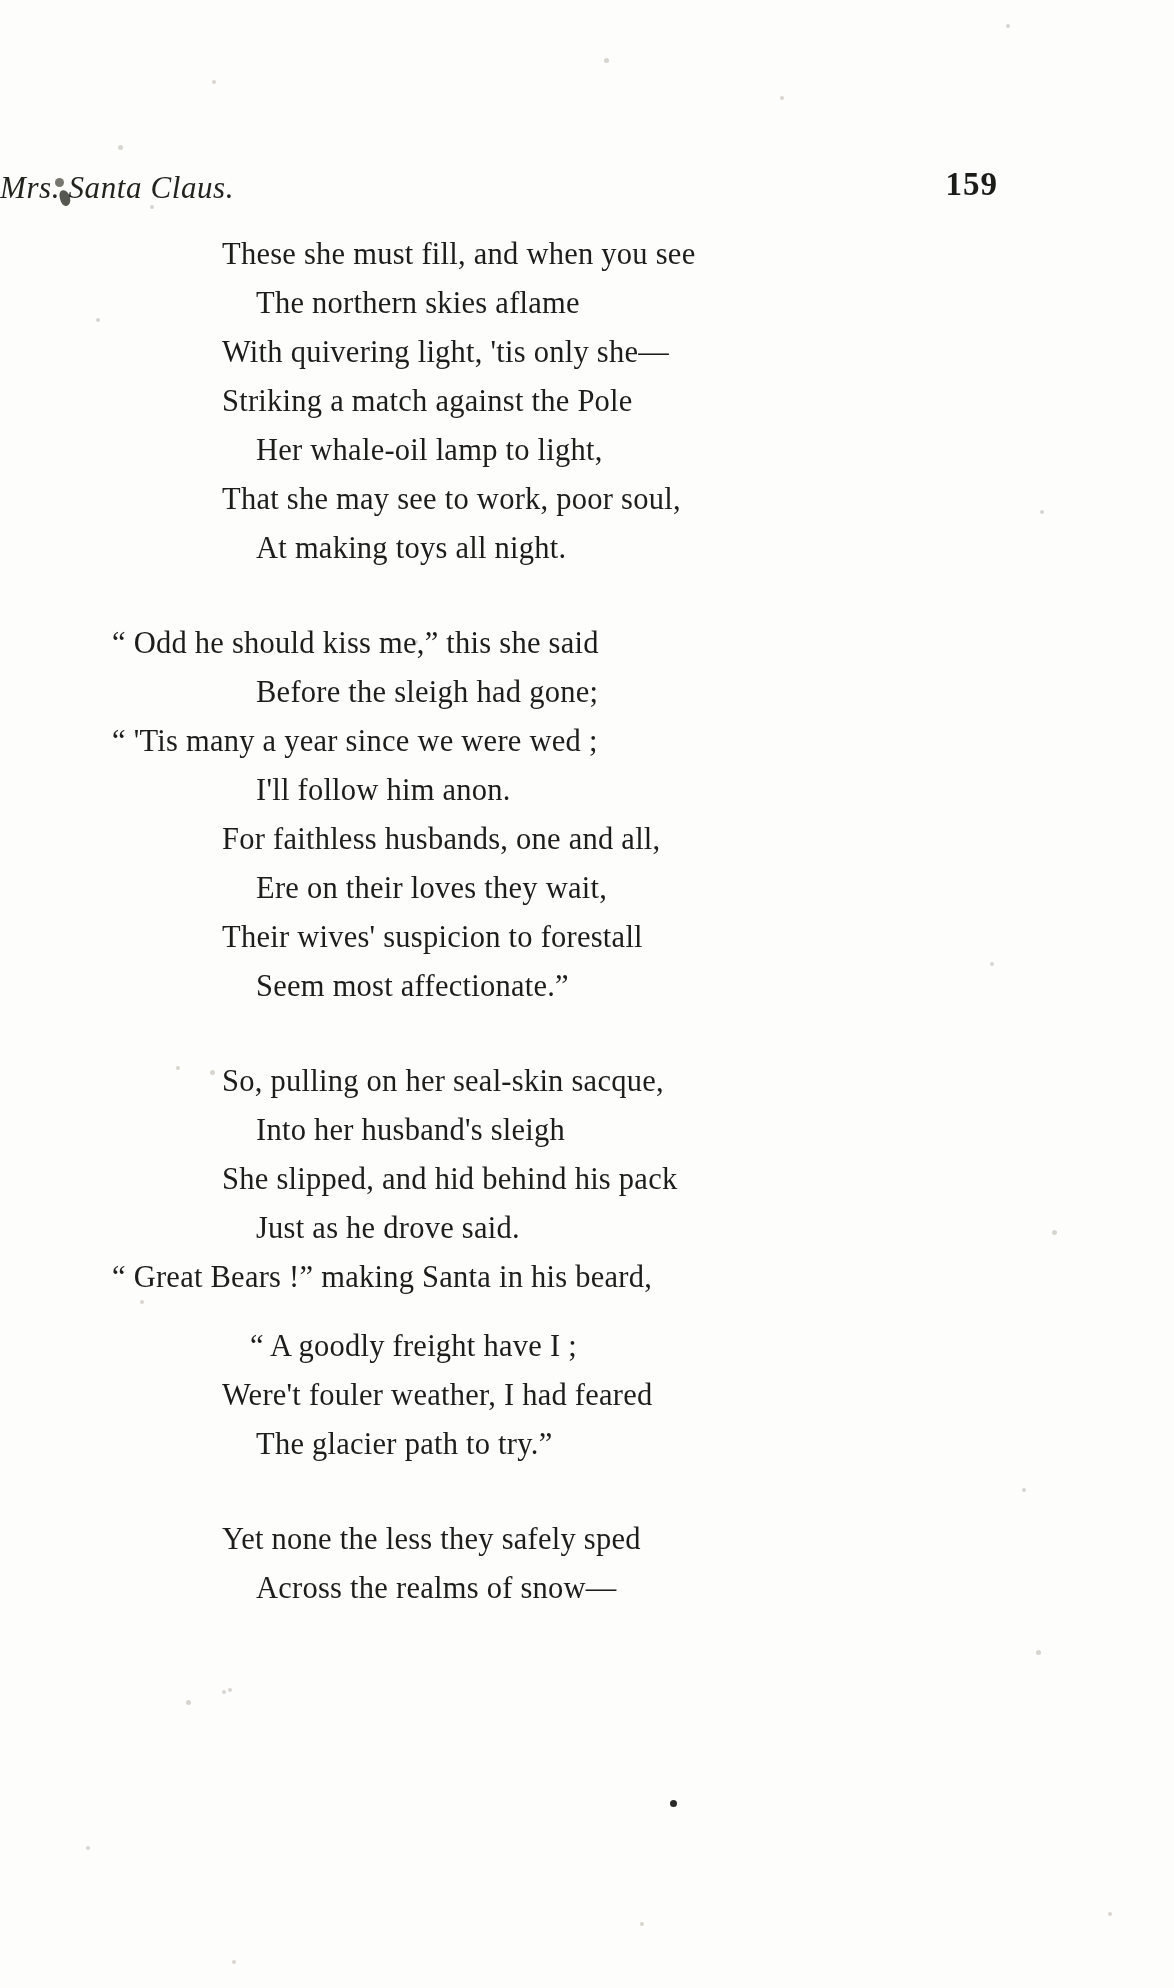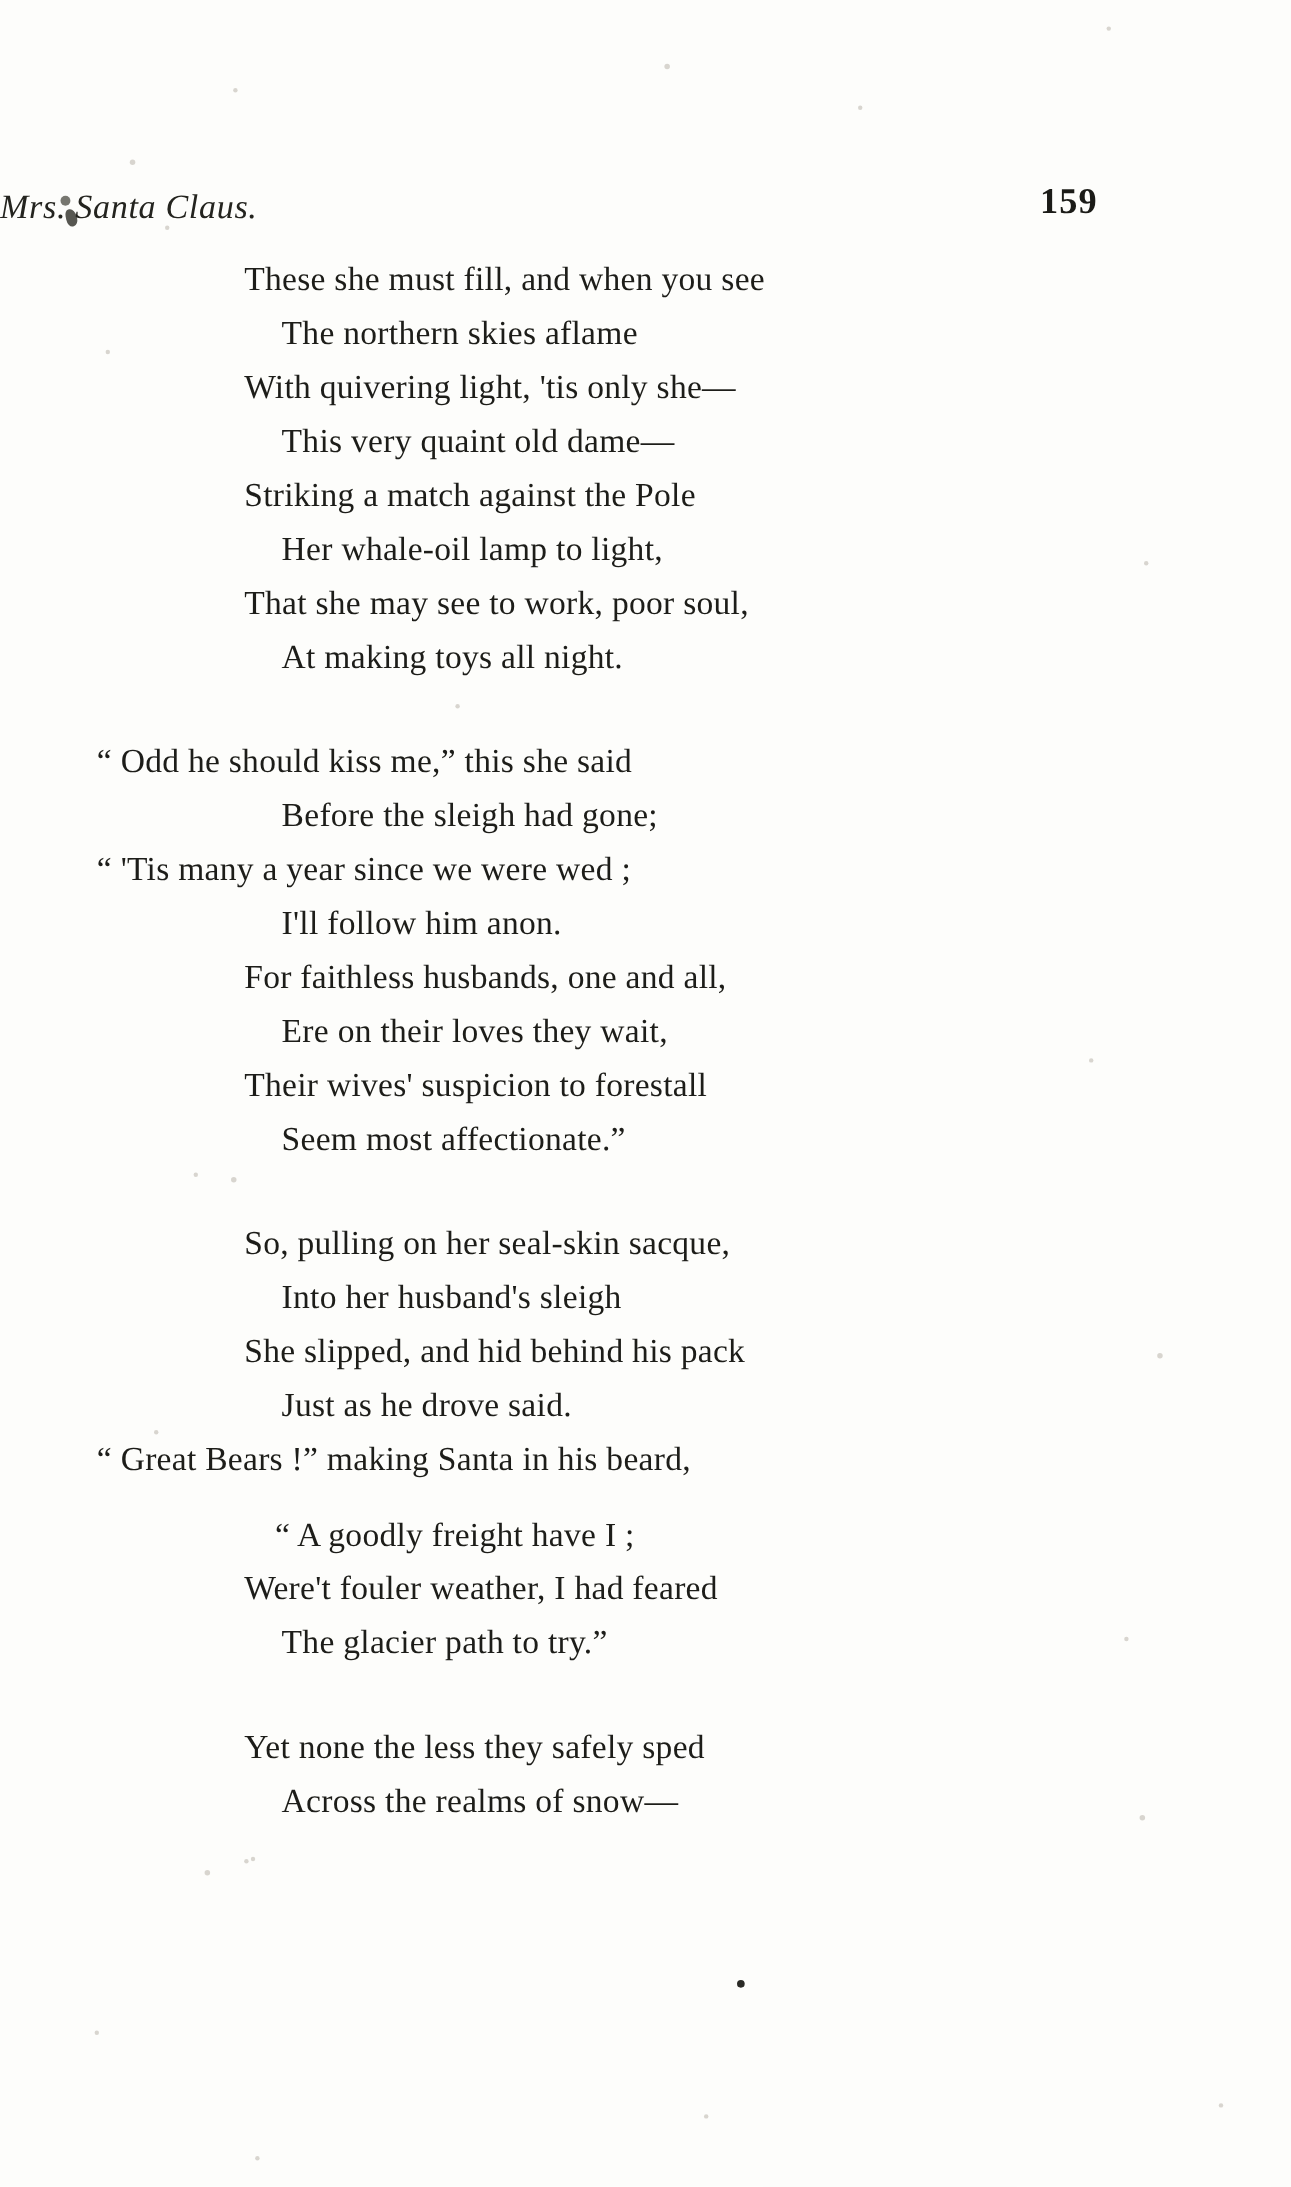--- a/index.html
+++ b/index.html
@@ -63,21 +63,21 @@
   }
   .line {
     font-size: 30.5px;
     line-height: 49px;
     color: #1d1d19;
     white-space: pre;
     letter-spacing: .25px;
   }
   .indent-0 { padding-left: 222px; }
   .indent-1 { padding-left: 256px; }
-  .indent-q { padding-left: 88px; }
+  .indent-q { padding-left: 112px; }
   .indent-q2 { padding-left: 250px; margin-top: 20px; }
   .bottom-dot {
     position: absolute;
     left: 670px;
     top: 1800px;
     width: 7px;
     height: 7px;
     background: #2a2a26;
     border-radius: 50%;
   }
@@ -138,21 +138,20 @@
   <div class="header">
     <div class="running-title">Mrs. Santa Claus.</div>
     <div class="page-number">159</div>
   </div>
 
   <div class="poem" id="poem-body">
       <div class="stanza">
         <div class="line indent-0">These she must fill, and when you see</div>
         <div class="line indent-1">The northern skies aflame</div>
         <div class="line indent-0">With quivering light, 'tis only she—</div>
-        <div class="line indent-1">This very quaint old dame—</div>
         <div class="line indent-0">Striking a match against the Pole</div>
         <div class="line indent-1">Her whale-oil lamp to light,</div>
         <div class="line indent-0">That she may see to work, poor soul,</div>
         <div class="line indent-1">At making toys all night.</div>
       </div>
       <div class="stanza">
         <div class="line indent-q">“ Odd he should kiss me,” this she said</div>
         <div class="line indent-1">Before the sleigh had gone;</div>
         <div class="line indent-q">“ 'Tis many a year since we were wed ;</div>
         <div class="line indent-1">I'll follow him anon.</div>

